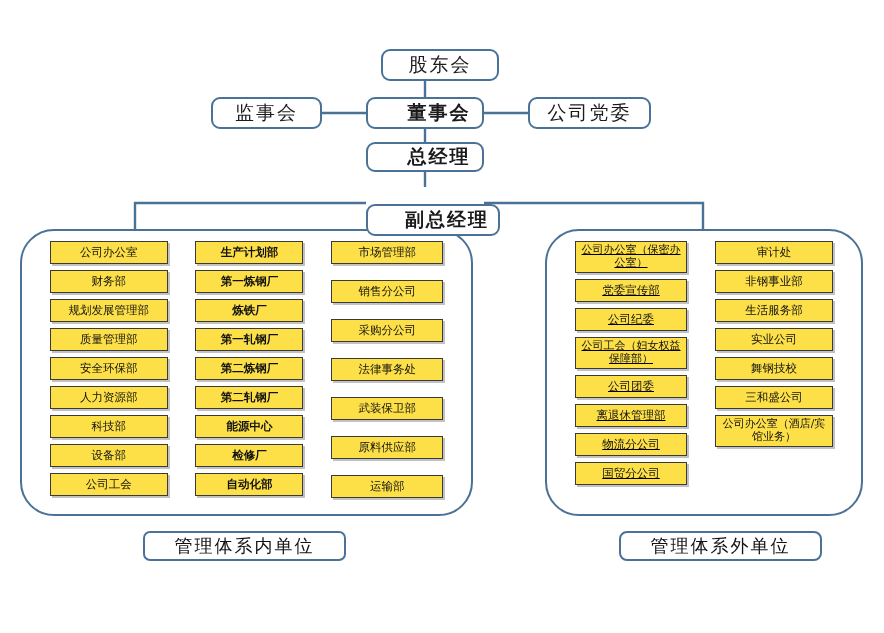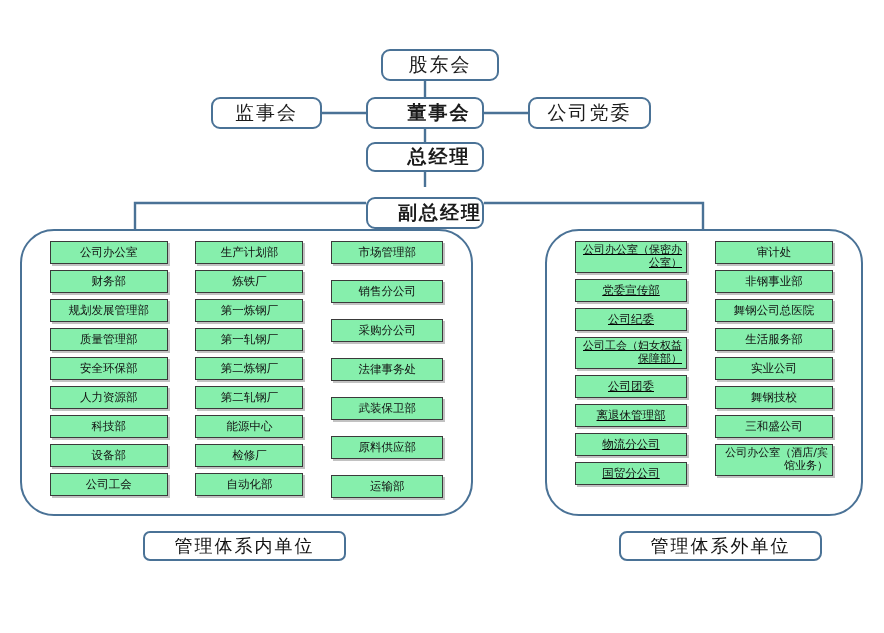--- a/index.html
+++ b/index.html
@@ -64,27 +64,27 @@
   }
   .col {
     display: flex;
     flex-direction: column;
     gap: 6px;
   }
 
   
   .unit {
     box-sizing: border-box;
-    background: #86efac;
+    background: #fde047;
     border: 1px solid #3a3a3a;
     box-shadow: 2px 2px 0 rgba(120,120,120,0.45);
     display: flex;
     align-items: center;
     justify-content: center;
-    text-align: right;
+    text-align: center;
     color: #111111;
     font-size: 11.5px;
     line-height: 1.15;
     padding: 2px 4px;
     height: 23px;
     white-space: nowrap;
   }
   .unit.two-line {
     height: 32px;
     white-space: normal;
@@ -103,21 +103,21 @@
     justify-content: center;
     font-size: 18px;
     letter-spacing: 2px;
     color: #111111;
     white-space: nowrap;
     z-index: 3;
   }
 
   
   .col-w1 { width: 118px; }
-  .col-w2 { width: 108px; }
+  .col-w2 { width: 108px; font-weight: bold; }
   .col-w3 { width: 112px; gap: 16px; }
   .col-w4 { width: 112px; text-decoration: underline; }
   .col-w5 { width: 118px; }
 </style>
 </head>
 <body>
 
 <div id="chart">
 
   <svg id="wires" viewBox="0 0 884 633" xmlns="http://www.w3.org/2000/svg">
@@ -152,43 +152,43 @@
   </div>
 
   <div class="node" style="left:528px; top:97px; width:123px; height:32px;">
     <span>公司党委</span>
   </div>
 
   <div class="node bold" style="left:366px; top:142px; width:118px; height:30px;">
     <span>总经理</span>
   </div>
 
-  <div class="node bold" style="left:366px; top:197px; width:118px; height:32px;justify-content:flex-end;">
+  <div class="node bold" style="left:366px; top:204px; width:134px; height:32px;">
     <span>副总经理</span>
   </div>
 
   <div class="group-box" style="left:20px; top:229px; width:453px; height:287px;">
     <div class="group-cols">
 
       <div class="col col-w1">
         <div class="unit">公司办公室</div>
         <div class="unit">财务部</div>
         <div class="unit">规划发展管理部</div>
         <div class="unit">质量管理部</div>
         <div class="unit">安全环保部</div>
         <div class="unit">人力资源部</div>
         <div class="unit">科技部</div>
         <div class="unit">设备部</div>
         <div class="unit">公司工会</div>
       </div>
 
       <div class="col col-w2">
         <div class="unit">生产计划部</div>
+        <div class="unit">第一炼钢厂</div>
         <div class="unit">炼铁厂</div>
-        <div class="unit">第一炼钢厂</div>
         <div class="unit">第一轧钢厂</div>
         <div class="unit">第二炼钢厂</div>
         <div class="unit">第二轧钢厂</div>
         <div class="unit">能源中心</div>
         <div class="unit">检修厂</div>
         <div class="unit">自动化部</div>
       </div>
 
       <div class="col col-w3">
         <div class="unit">市场管理部</div>
@@ -213,21 +213,20 @@
         <div class="unit two-line">公司工会（妇女权益保障部）</div>
         <div class="unit">公司团委</div>
         <div class="unit">离退休管理部</div>
         <div class="unit">物流分公司</div>
         <div class="unit">国贸分公司</div>
       </div>
 
       <div class="col col-w5">
         <div class="unit">审计处</div>
         <div class="unit">非钢事业部</div>
-        <div class="unit">舞钢公司总医院</div>
         <div class="unit">生活服务部</div>
         <div class="unit">实业公司</div>
         <div class="unit">舞钢技校</div>
         <div class="unit">三和盛公司</div>
         <div class="unit two-line">公司办公室（酒店/宾馆业务）</div>
       </div>
 
     </div>
   </div>
 

